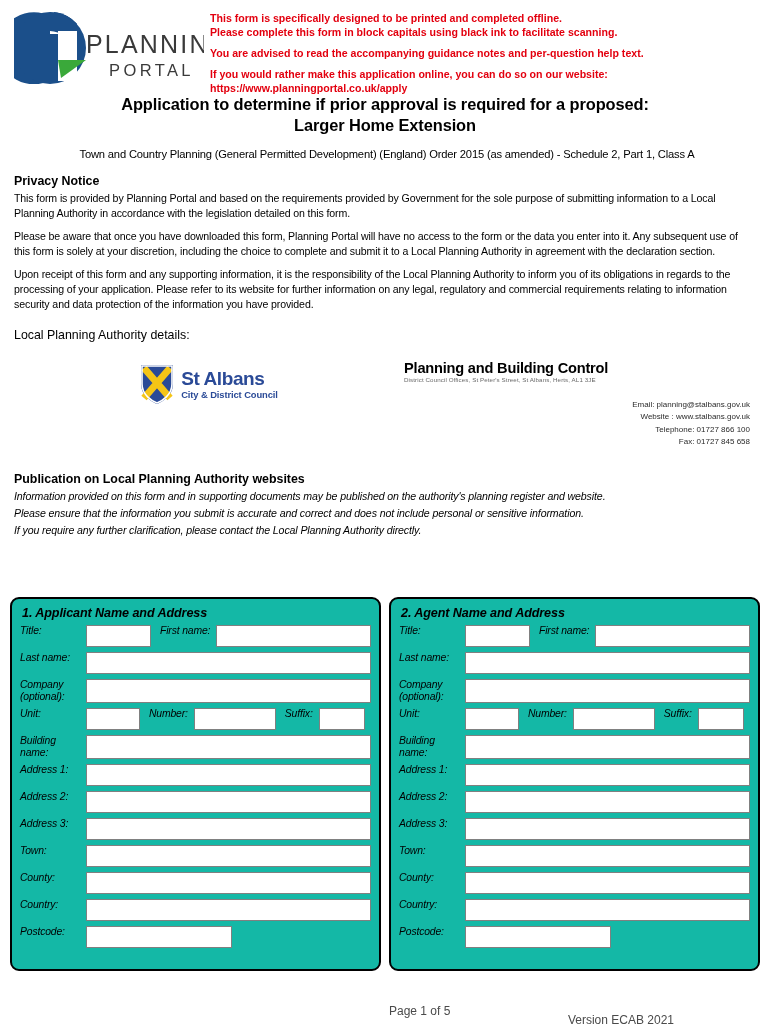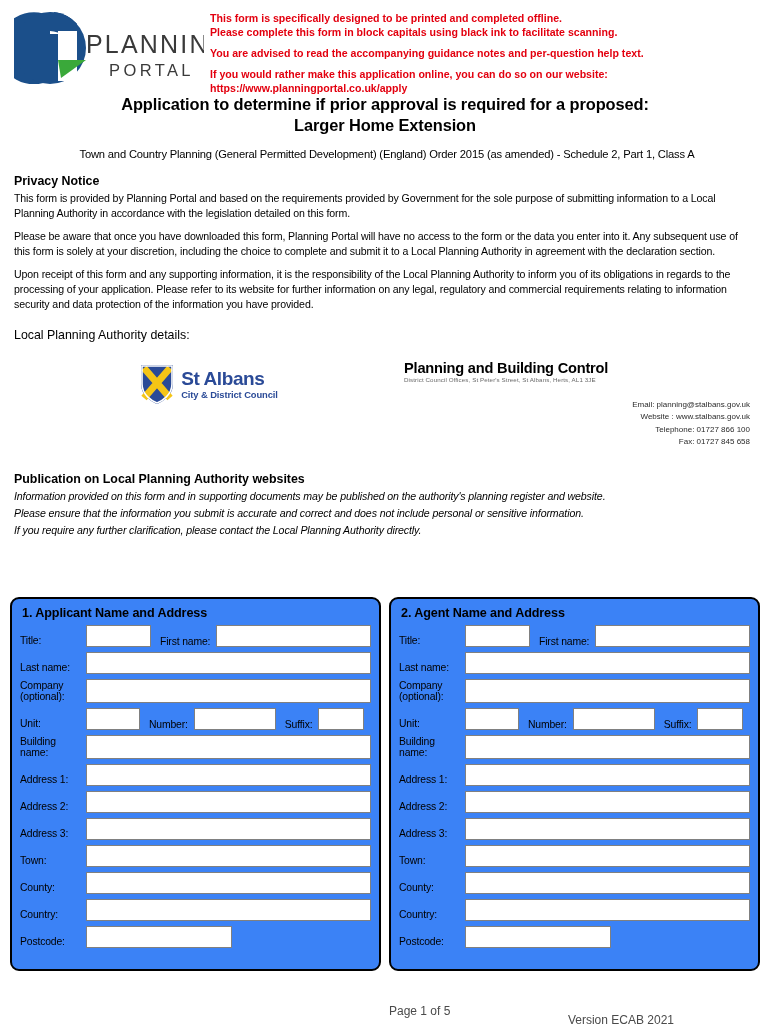--- a/index.html
+++ b/index.html
@@ -152,31 +152,32 @@
     top: 597px;
     width: 750px;
     display: flex;
     gap: 8px;
   }
   .form-box {
     flex: 1 1 0;
     border: 2.2px solid #000;
     border-radius: 9px;
     padding: 7px 8px 9px 8px;
-    background: #3b82f6;
+    background: #14b8a6;
+    font-style: italic;
   }
   .box-title {
     font-size: 12.6px;
     font-weight: bold;
     margin: 0 0 5px 2px;
     letter-spacing: -0.1px;
   }
   .frow {
     display: flex;
-    align-items: flex-end;
+    align-items: flex-start;
     margin-bottom: 5px;
     min-height: 22px;
   }
   .frow:last-child { margin-bottom: 12px; }
   .flabel {
     font-size: 10.4px;
     line-height: 1.18;
     flex: 0 0 66px;
     padding-right: 3px;
     letter-spacing: -0.15px;

